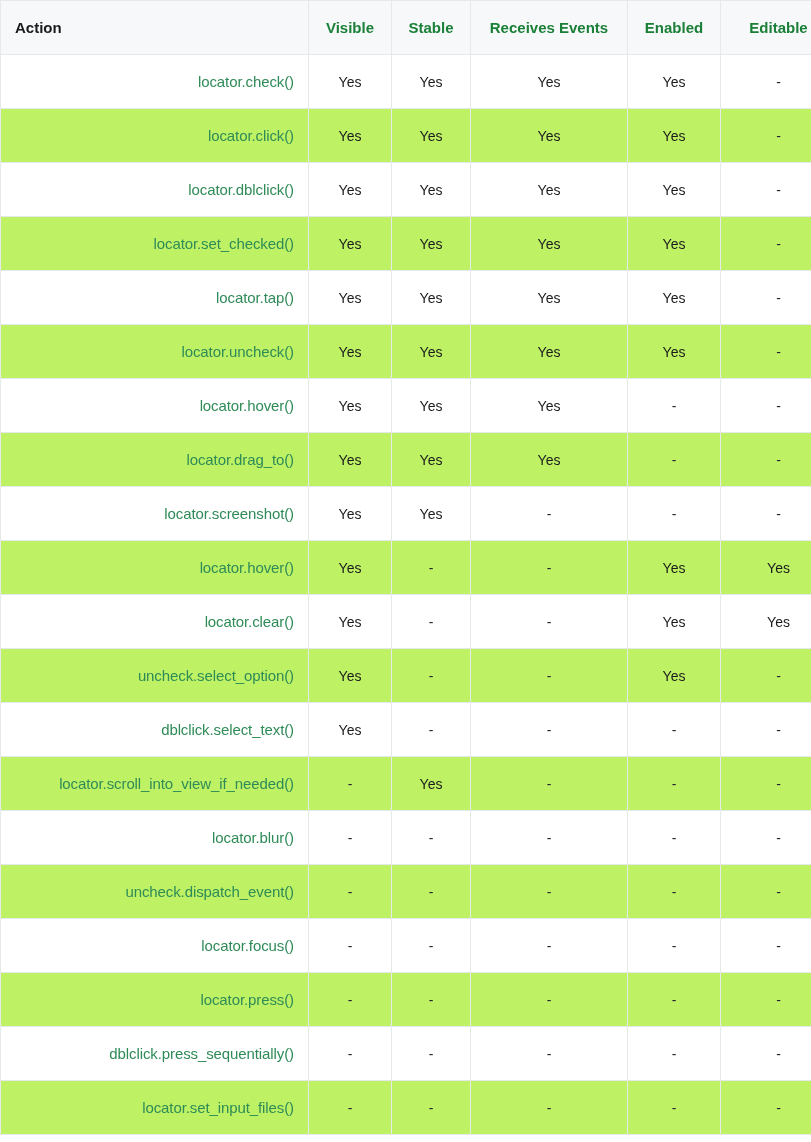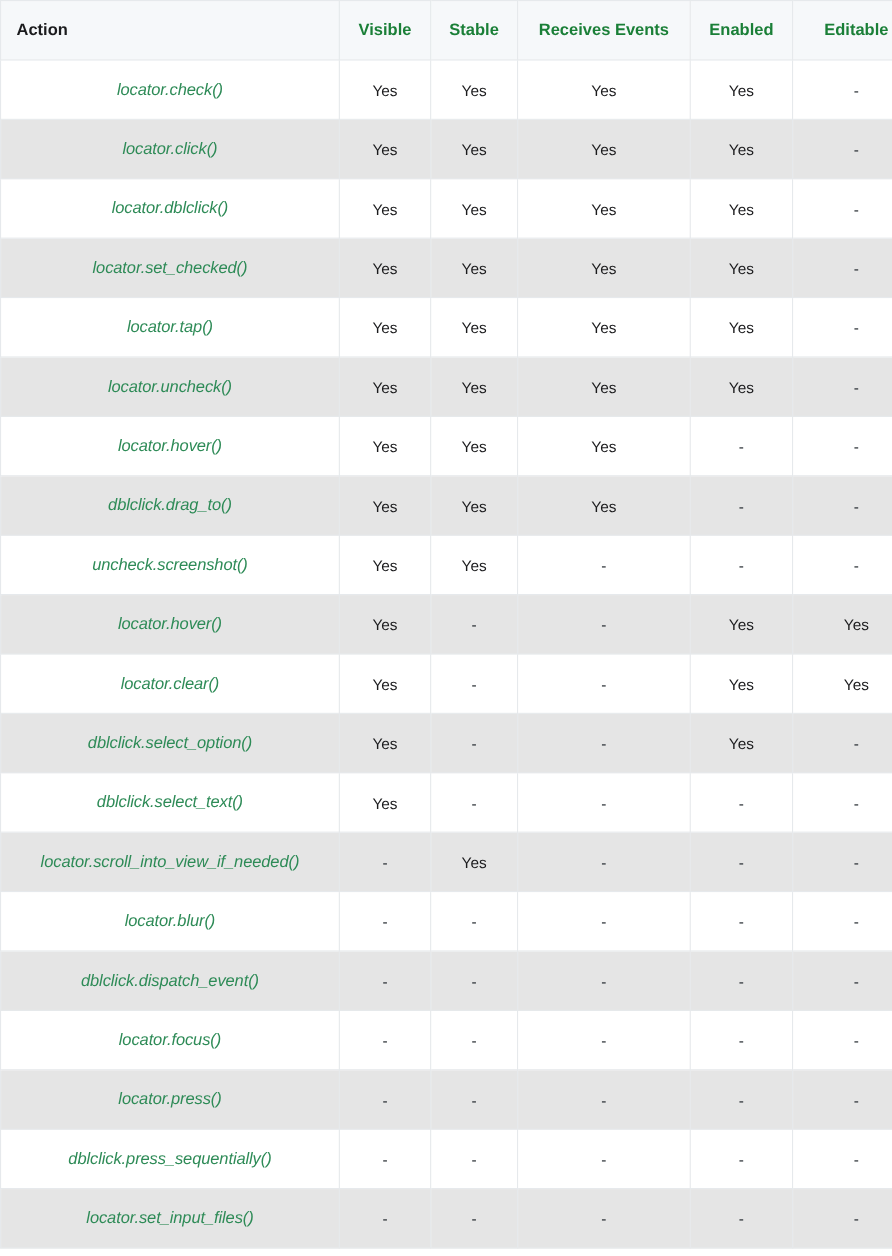--- a/index.html
+++ b/index.html
@@ -65,25 +65,24 @@
     border: 1px solid #e6e9ec;
     height: 54px;
     font-size: 15px;
     padding: 0 14px;
     box-sizing: border-box;
     white-space: nowrap;
     vertical-align: middle;
   }
 
   tbody tr.row-odd  td { background: #ffffff; }
-  tbody tr.row-even td { background: #e5e5e5; }
+  tbody tr.row-even td { background: #bef264; }
 
   td.cell-action {
-    text-align: center;
-    font-style: italic;
+    text-align: right;
   }
   td.cell-action .api-link {
     color: #2e8b57;
     text-decoration: none;
     font-size: 15px;
     letter-spacing: -0.1px;
   }
 
   td.cell-val {
     text-align: center;
@@ -169,29 +168,29 @@
         </tr>
         <tr class="row-odd">
           <td class="cell-action"><a class="api-link" href="#">locator.hover()</a></td>
           <td class="cell-val">Yes</td>
           <td class="cell-val">Yes</td>
           <td class="cell-val">Yes</td>
           <td class="cell-val is-dash">-</td>
           <td class="cell-val is-dash">-</td>
         </tr>
         <tr class="row-even">
-          <td class="cell-action"><a class="api-link" href="#">dblclick.drag_to()</a></td>
-          <td class="cell-val">Yes</td>
-          <td class="cell-val">Yes</td>
-          <td class="cell-val">Yes</td>
-          <td class="cell-val is-dash">-</td>
-          <td class="cell-val is-dash">-</td>
-        </tr>
-        <tr class="row-odd">
-          <td class="cell-action"><a class="api-link" href="#">uncheck.screenshot()</a></td>
+          <td class="cell-action"><a class="api-link" href="#">locator.drag_to()</a></td>
+          <td class="cell-val">Yes</td>
+          <td class="cell-val">Yes</td>
+          <td class="cell-val">Yes</td>
+          <td class="cell-val is-dash">-</td>
+          <td class="cell-val is-dash">-</td>
+        </tr>
+        <tr class="row-odd">
+          <td class="cell-action"><a class="api-link" href="#">locator.screenshot()</a></td>
           <td class="cell-val">Yes</td>
           <td class="cell-val">Yes</td>
           <td class="cell-val is-dash">-</td>
           <td class="cell-val is-dash">-</td>
           <td class="cell-val is-dash">-</td>
         </tr>
         <tr class="row-even">
           <td class="cell-action"><a class="api-link" href="#">locator.hover()</a></td>
           <td class="cell-val">Yes</td>
           <td class="cell-val is-dash">-</td>
@@ -201,21 +200,21 @@
         </tr>
         <tr class="row-odd">
           <td class="cell-action"><a class="api-link" href="#">locator.clear()</a></td>
           <td class="cell-val">Yes</td>
           <td class="cell-val is-dash">-</td>
           <td class="cell-val is-dash">-</td>
           <td class="cell-val">Yes</td>
           <td class="cell-val">Yes</td>
         </tr>
         <tr class="row-even">
-          <td class="cell-action"><a class="api-link" href="#">dblclick.select_option()</a></td>
+          <td class="cell-action"><a class="api-link" href="#">uncheck.select_option()</a></td>
           <td class="cell-val">Yes</td>
           <td class="cell-val is-dash">-</td>
           <td class="cell-val is-dash">-</td>
           <td class="cell-val">Yes</td>
           <td class="cell-val is-dash">-</td>
         </tr>
         <tr class="row-odd">
           <td class="cell-action"><a class="api-link" href="#">dblclick.select_text()</a></td>
           <td class="cell-val">Yes</td>
           <td class="cell-val is-dash">-</td>
@@ -233,21 +232,21 @@
         </tr>
         <tr class="row-odd">
           <td class="cell-action"><a class="api-link" href="#">locator.blur()</a></td>
           <td class="cell-val is-dash">-</td>
           <td class="cell-val is-dash">-</td>
           <td class="cell-val is-dash">-</td>
           <td class="cell-val is-dash">-</td>
           <td class="cell-val is-dash">-</td>
         </tr>
         <tr class="row-even">
-          <td class="cell-action"><a class="api-link" href="#">dblclick.dispatch_event()</a></td>
+          <td class="cell-action"><a class="api-link" href="#">uncheck.dispatch_event()</a></td>
           <td class="cell-val is-dash">-</td>
           <td class="cell-val is-dash">-</td>
           <td class="cell-val is-dash">-</td>
           <td class="cell-val is-dash">-</td>
           <td class="cell-val is-dash">-</td>
         </tr>
         <tr class="row-odd">
           <td class="cell-action"><a class="api-link" href="#">locator.focus()</a></td>
           <td class="cell-val is-dash">-</td>
           <td class="cell-val is-dash">-</td>

